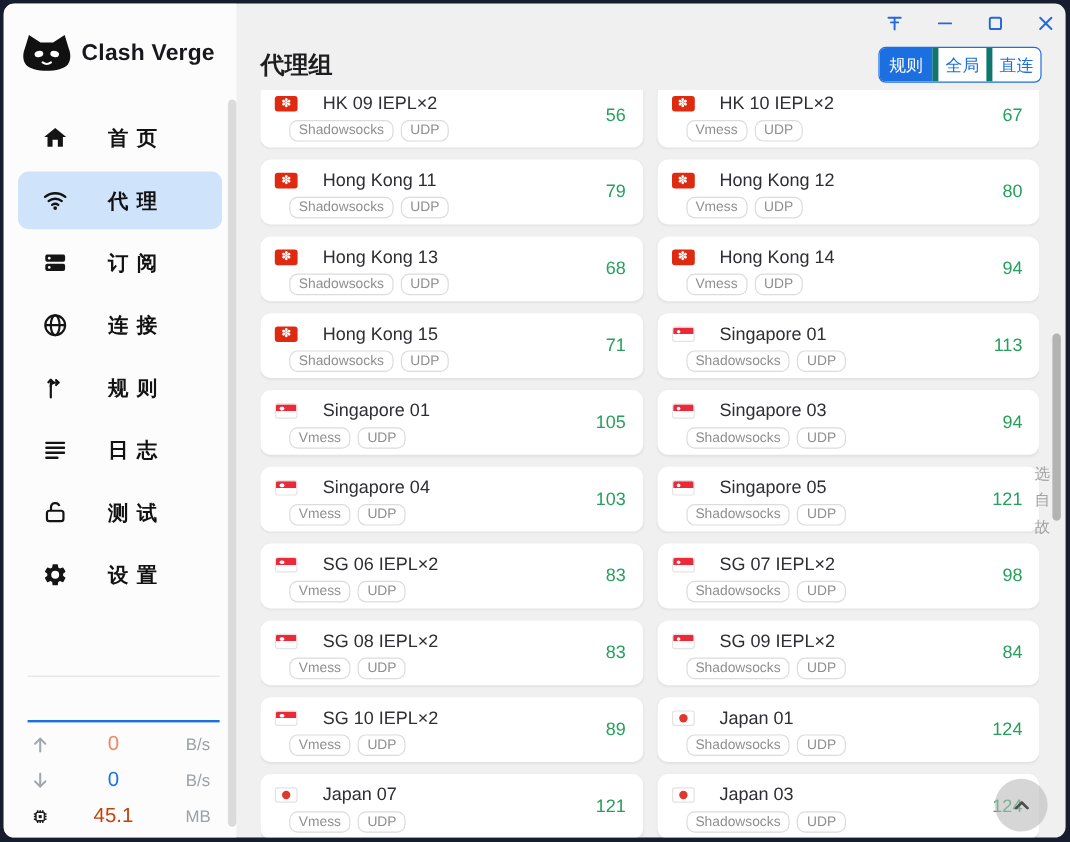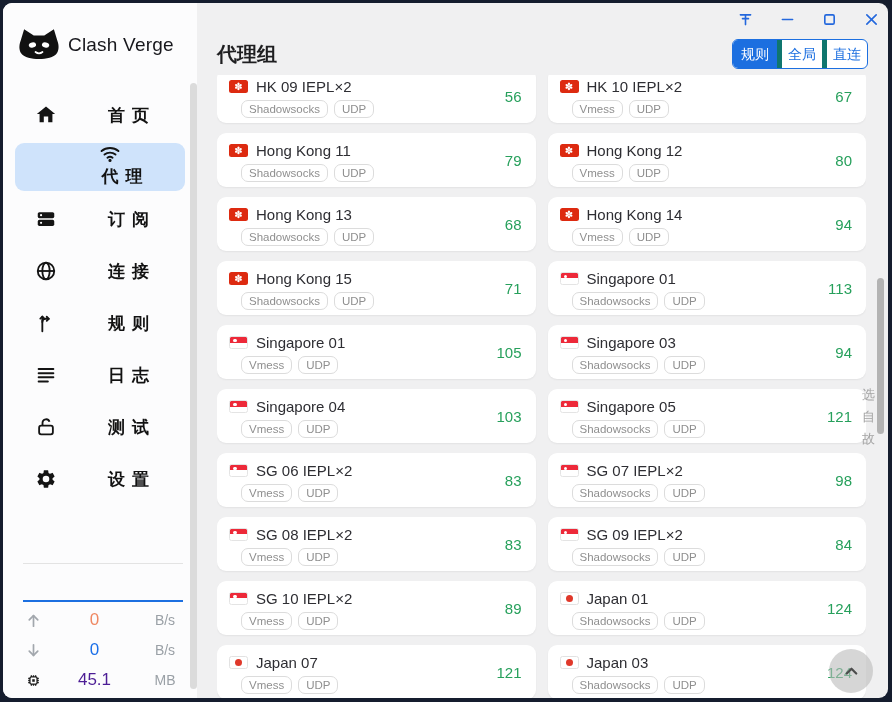--- a/index.html
+++ b/index.html
@@ -5,35 +5,35 @@
   html,body{margin:0;padding:0;}
   body{font-family:"Liberation Sans","DejaVu Sans",sans-serif;-webkit-font-smoothing:antialiased;}
   .screen{width:892px;height:702px;background:#151d2e;position:relative;overflow:hidden;}
   .win{position:absolute;left:3px;top:3px;right:4px;bottom:4px;border-radius:9px;overflow:hidden;
        display:flex;background:#f0f0f1;}
 
   
   .sidebar{width:194px;background:#fcfcfd;position:relative;flex:none;}
   .logo-row{display:flex;align-items:center;gap:8px;padding:24px 0 0 15px;}
   .logo-cat{width:42px;height:36px;flex:none;}
-  .app-name{font-size:19px;font-weight:400;color:#17171c;letter-spacing:.2px;}
+  .app-name{font-size:19px;font-weight:700;color:#17171c;letter-spacing:.2px;}
   .menu{position:absolute;top:84px;left:0;right:0;}
   .menu-item{height:48px;margin:4px 12px;display:flex;align-items:center;border-radius:9px;cursor:pointer;}
-  .menu-item.active{background:#cfe3fb;flex-direction:column;}
+  .menu-item.active{background:#cfe3fb;}
   .mi-icon{width:22px;height:22px;margin-left:20px;color:#141414;flex:none;}
   .mi-icon svg{width:100%;height:100%;display:block;}
-  .mi-label{margin-left:51px;font-size:17px;font-weight:700;color:#121212;letter-spacing:7px;white-space:nowrap;}
+  .mi-label{margin-left:33px;font-size:17px;font-weight:700;color:#121212;letter-spacing:7px;white-space:nowrap;}
   .sb-divider{position:absolute;left:20px;right:14px;top:560px;border-top:1px solid #e3e3e3;}
   .traffic-line{position:absolute;left:20px;right:14px;top:597px;border-top:2px solid #1c6fe0;}
   .stats{position:absolute;left:0;right:0;top:602px;}
   .stat-row{display:flex;align-items:center;height:30px;padding:0 14px 0 22px;}
   .stat-icon{width:17px;height:17px;color:#a2a7ad;flex:none;}
   .stat-icon svg{width:100%;height:100%;display:block;}
   .stat-icon.dark{color:#1c1c1c;}
-  .stat-value{flex:1;text-align:center;font-size:17px;color:#4c1d95;}
+  .stat-value{flex:1;text-align:center;font-size:17px;color:#c2410c;}
   .stat-value.up{color:#ef8862;}
   .stat-value.down{color:#1b6fe8;}
   .stat-unit{width:36px;text-align:center;color:#9aa0a6;font-size:14px;}
   .sb-scrollbar{position:absolute;right:0;top:80px;width:7px;height:606px;border-radius:4px;background:#dbdbdb;}
 
   
   .main{flex:1;position:relative;}
   .page-title{position:absolute;left:20px;top:38px;font-size:20px;font-weight:700;color:#1e1e20;}
   .win-controls{position:absolute;top:6px;right:7px;display:flex;gap:22px;}
   .wc-btn{width:20px;height:20px;display:flex;align-items:center;justify-content:center;cursor:pointer;color:#2468dd;}
@@ -42,21 +42,21 @@
          overflow:hidden;background:#fff;}
   .mode-btn{min-width:44px;box-sizing:border-box;padding:5px 6px;font-size:14px;color:#1c6fe0;text-align:center;
             cursor:pointer;border-left:5px solid #0f766e;line-height:18px;}
   .mode-btn:first-child{border-left:none;}
   .mode-btn.active{background:#1c6fe0;color:#fff;}
 
   .content{position:absolute;left:20px;right:22px;top:72px;bottom:0;overflow:hidden;}
   .grid{display:grid;grid-template-columns:1fr 1fr;column-gap:12px;row-gap:10px;margin-top:-6px;}
   .card{height:54px;background:#fff;border-radius:9px;box-shadow:0 1px 2px rgba(0,0,0,.06);
         position:relative;padding:9px 12px;box-sizing:border-box;cursor:pointer;}
-  .card-top{display:flex;align-items:center;gap:8px;}
+  .card-top{display:flex;align-items:center;gap:21px;}
   .flag{width:19px;height:13px;border-radius:2.5px;position:relative;flex:none;box-sizing:border-box;}
   .flag-hk{background:#dd2a10;}
   .flag-hk::after{content:"\273D";position:absolute;inset:0;display:flex;align-items:center;justify-content:center;
                   color:#fff;font-size:10px;line-height:1;}
   .flag-sg{background:linear-gradient(#ed2939 0 50%,#fff 50% 100%);border:1px solid #e4e4e4;}
   .flag-sg::after{content:"";position:absolute;left:3px;top:1.5px;width:3.5px;height:3.5px;border-radius:50%;background:#fff;}
   .flag-jp{background:#fff;border:1px solid #e2e2e2;}
   .flag-jp::after{content:"";position:absolute;left:50%;top:50%;width:7px;height:7px;margin:-3.5px 0 0 -3.5px;
                   border-radius:50%;background:#e0382a;}
   .p-name{font-size:15px;font-weight:500;color:#2e2e33;white-space:nowrap;}

